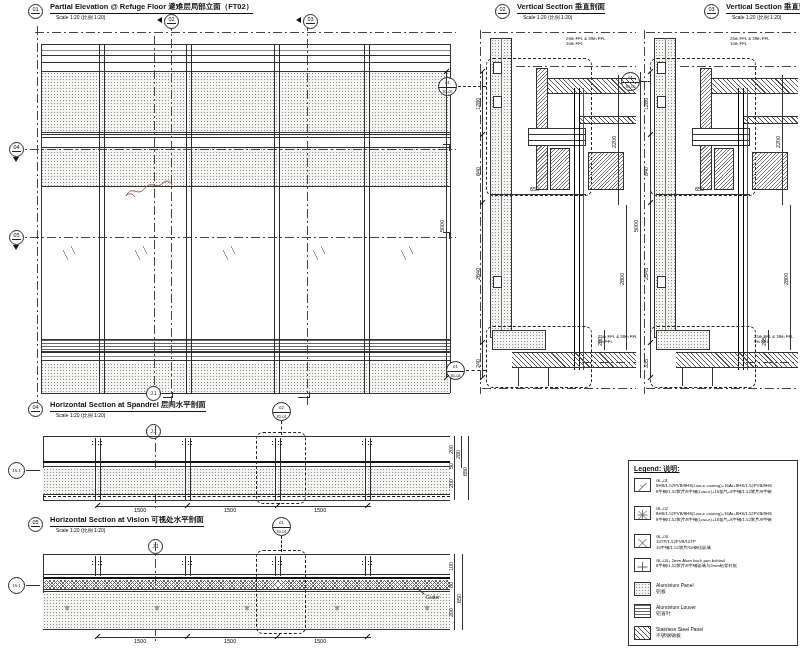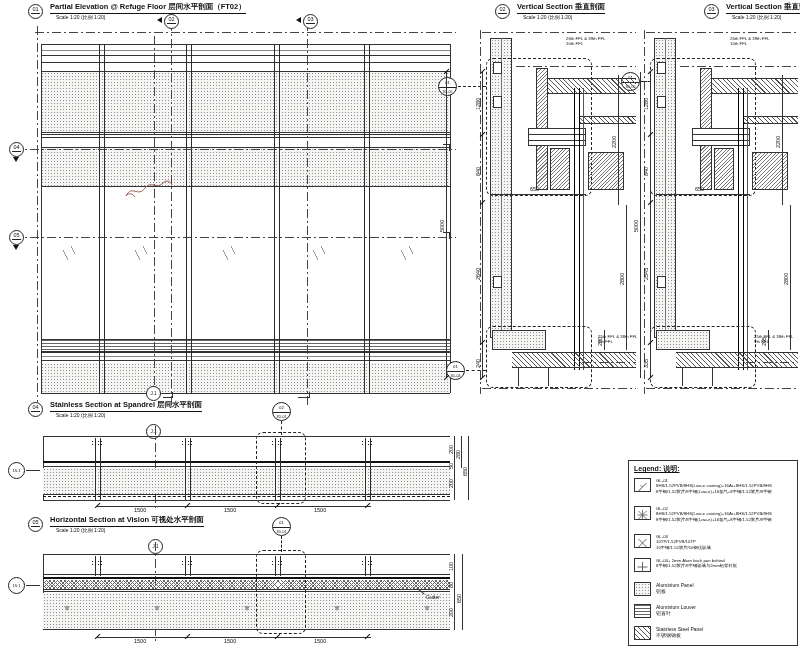--- a/index.html
+++ b/index.html
@@ -38,33 +38,33 @@
   .dots{background-image:radial-gradient(#222 .7px,transparent .8px);background-size:3px 3px;width:13px;height:6px;}
   .dshv{width:0;height:100%;border-left:1px dashed #222;}
   .dshl{height:0;border-top:1px dashed #222;}
 </style>
 </head>
 <body>
 
 <div id="sheet">
 
   <div class="a nb" style="left:28px;top:4px"><span>01</span></div>
-  <div class="a tit" style="left:50px;top:2px">Partial Elevation @ Refuge Floor 层间水平剖面（FT02）</div>
+  <div class="a tit" style="left:50px;top:2px">Partial Elevation @ Refuge Floor 避难层局部立面（FT02）</div>
   <div class="a scl" style="left:56px;top:14px">Scale 1:20 (比例 1:20)</div>
 
   <div class="a nb" style="left:495px;top:4px"><span>02</span></div>
   <div class="a tit" style="left:517px;top:2px">Vertical Section 垂直剖面</div>
   <div class="a scl" style="left:523px;top:14px">Scale 1:20 (比例 1:20)</div>
 
   <div class="a nb" style="left:704px;top:4px"><span>03</span></div>
   <div class="a tit" style="left:726px;top:2px">Vertical Section 垂直剖面</div>
   <div class="a scl" style="left:732px;top:14px">Scale 1:20 (比例 1:20)</div>
 
   <div class="a nb" style="left:28px;top:402px"><span>04</span></div>
-  <div class="a tit" style="left:50px;top:400px">Stainless Section at Spandrel 层间水平剖面</div>
+  <div class="a tit" style="left:50px;top:400px">Horizontal Section at Spandrel 层间水平剖面</div>
   <div class="a scl" style="left:56px;top:412px">Scale 1:20 (比例 1:20)</div>
 
   <div class="a nb" style="left:28px;top:517px"><span>05</span></div>
   <div class="a tit" style="left:50px;top:515px">Horizontal Section at Vision 可视处水平剖面</div>
   <div class="a scl" style="left:56px;top:527px">Scale 1:20 (比例 1:20)</div>
 
   <div class="a" style="left:35px;top:30px;width:421px;height:366px">
     <div class="a ddh" style="left:0;top:2px;width:421px"></div>
     <div class="a bdtb" style="left:6px;top:14px;width:409px;height:12px"></div>
     <div class="a hl" style="left:6px;top:20px;width:409px;background:#888"></div>

